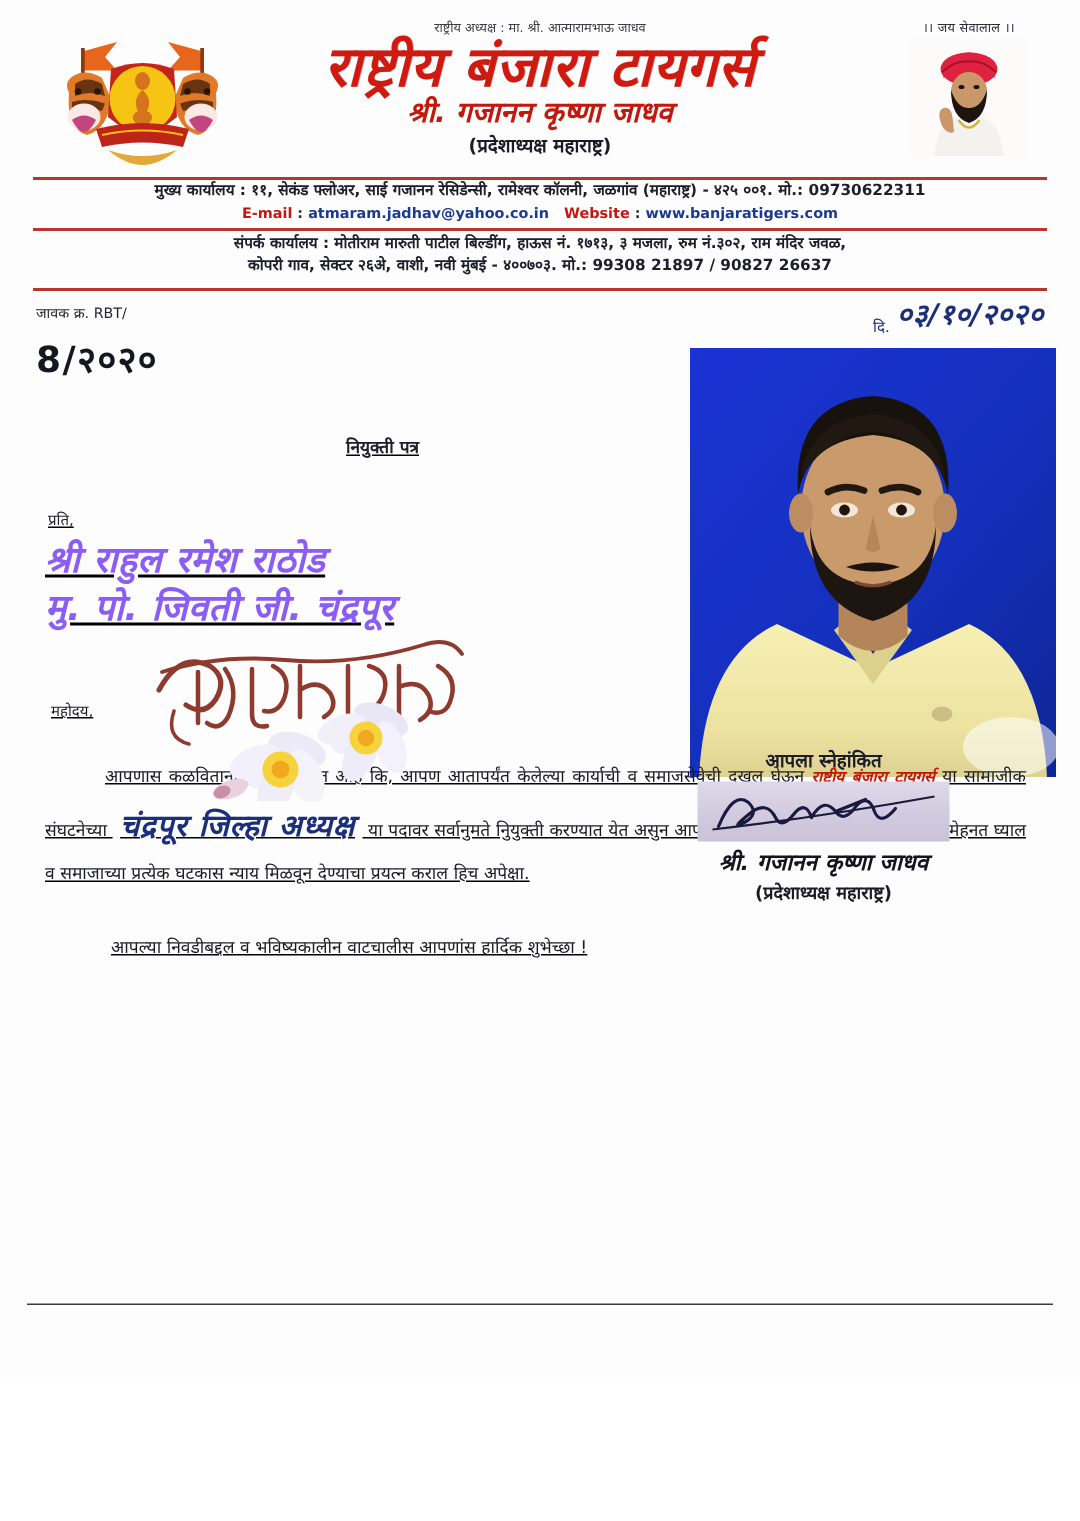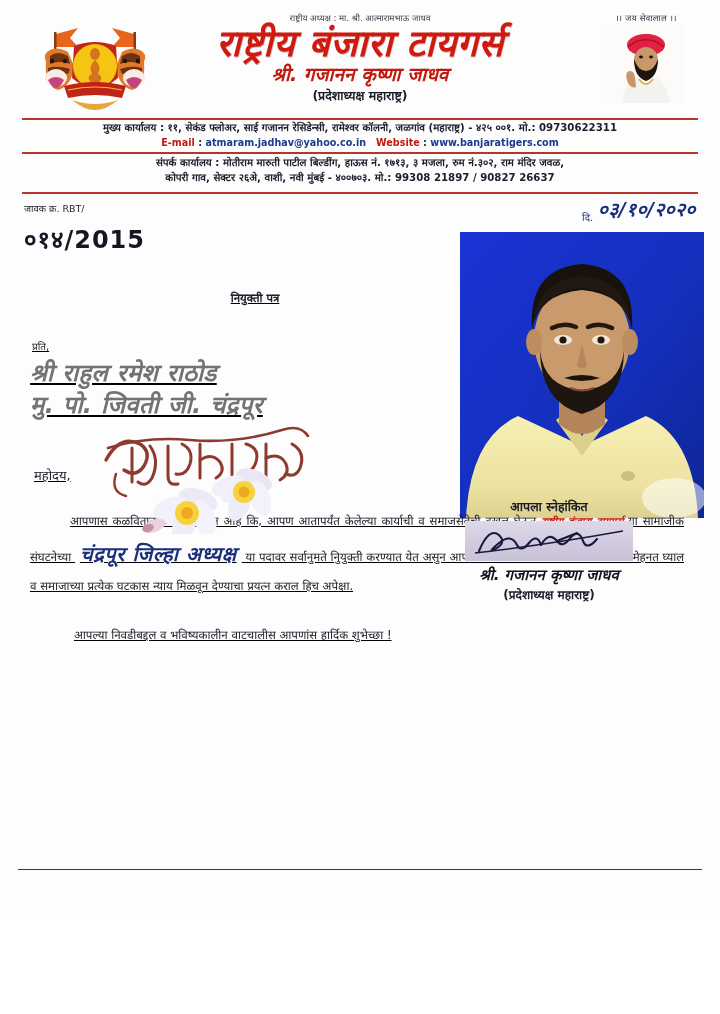--- a/index.html
+++ b/index.html
@@ -203,27 +203,27 @@
     font-size: 10px;
     color: #23232f;
     margin-bottom: 4px;
     padding-left: 2px;
   }
   .recipient-name,
   .recipient-addr {
     font-size: 24px;
     font-weight: bold;
     font-style: italic;
-    color: #737373;
+    color: #8b5cf6;
     line-height: 1.35;
     letter-spacing: .3px;
   }
 
   .salutation {
-    font-size: 13px;
+    font-size: 10px;
     color: #1e1e2a;
     margin-top: 44px;
     padding-left: 4px;
   }
 
   .para {
     font-size: 11.6px;
     color: #1a1a26;
     line-height: 2.05;
     text-align: justify;
@@ -424,21 +424,21 @@
       <div class="addr-line">संपर्क कार्यालय : मोतीराम मारुती पाटील बिल्डींग, हाऊस नं. १७१३, ३ मजला, रुम नं.३०२, राम मंदिर जवळ,</div>
       <div class="addr-line">कोपरी गाव, सेक्टर २६अे, वाशी, नवी मुंबई - ४००७०३. मो.: 99308 21897 / 90827 26637</div>
     </div>
 
     <div class="rule-red r3"></div>
   </div>
 
   <div class="refrow">
     <div class="ref-left">
       <span class="ref-label">जावक क्र. RBT/</span>
-      <span class="ref-value">०१४/2015</span>
+      <span class="ref-value">8/२०२०</span>
     </div>
     <div class="date-right">
       <span class="date-prefix">दि.</span>
       <span class="date-value">०३/१०/२०२०</span>
     </div>
   </div>
 
   <div class="photo-frame">
     <svg viewBox="0 0 244 286" width="244" height="286">
       <defs>

